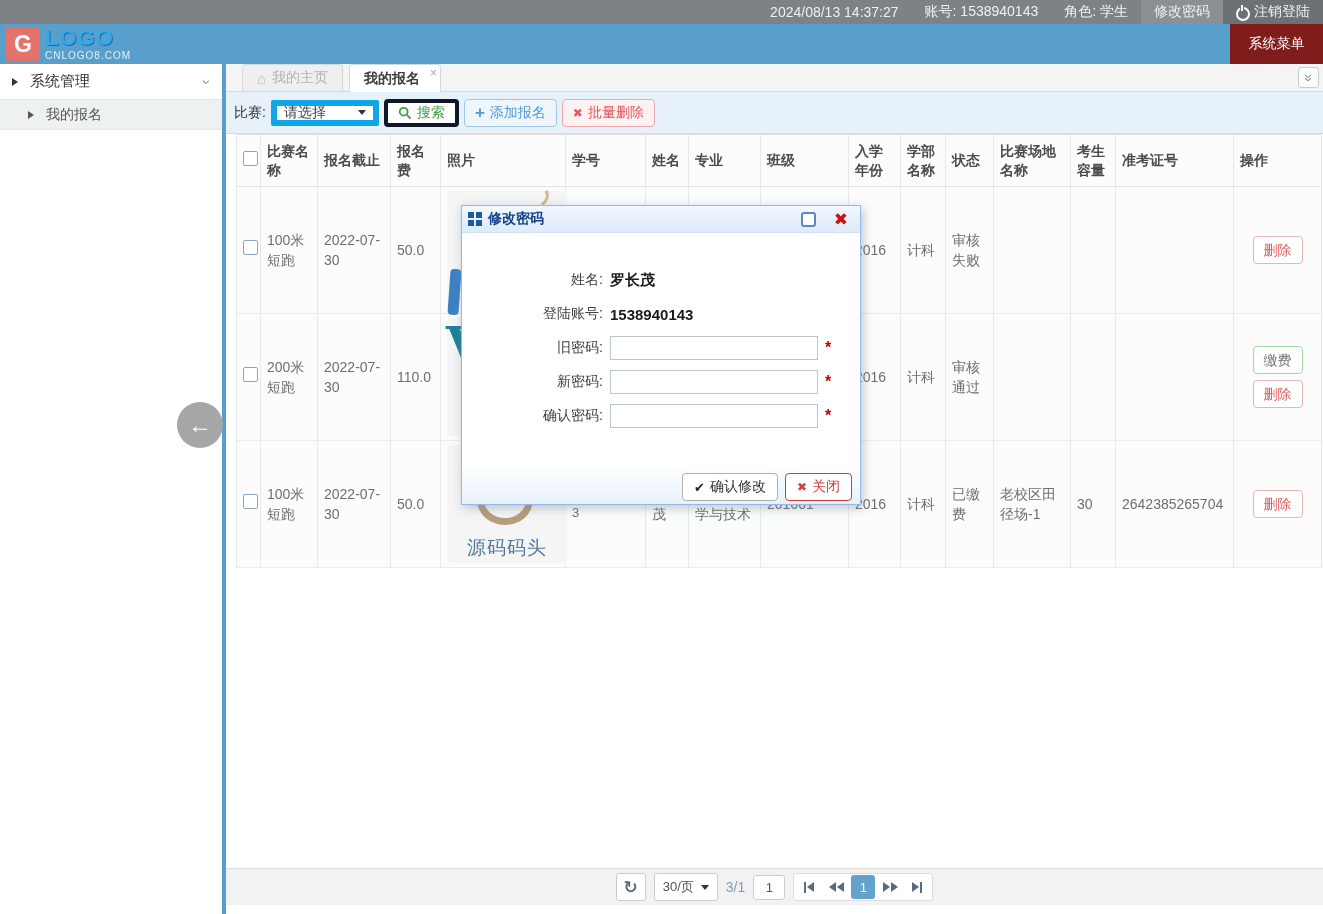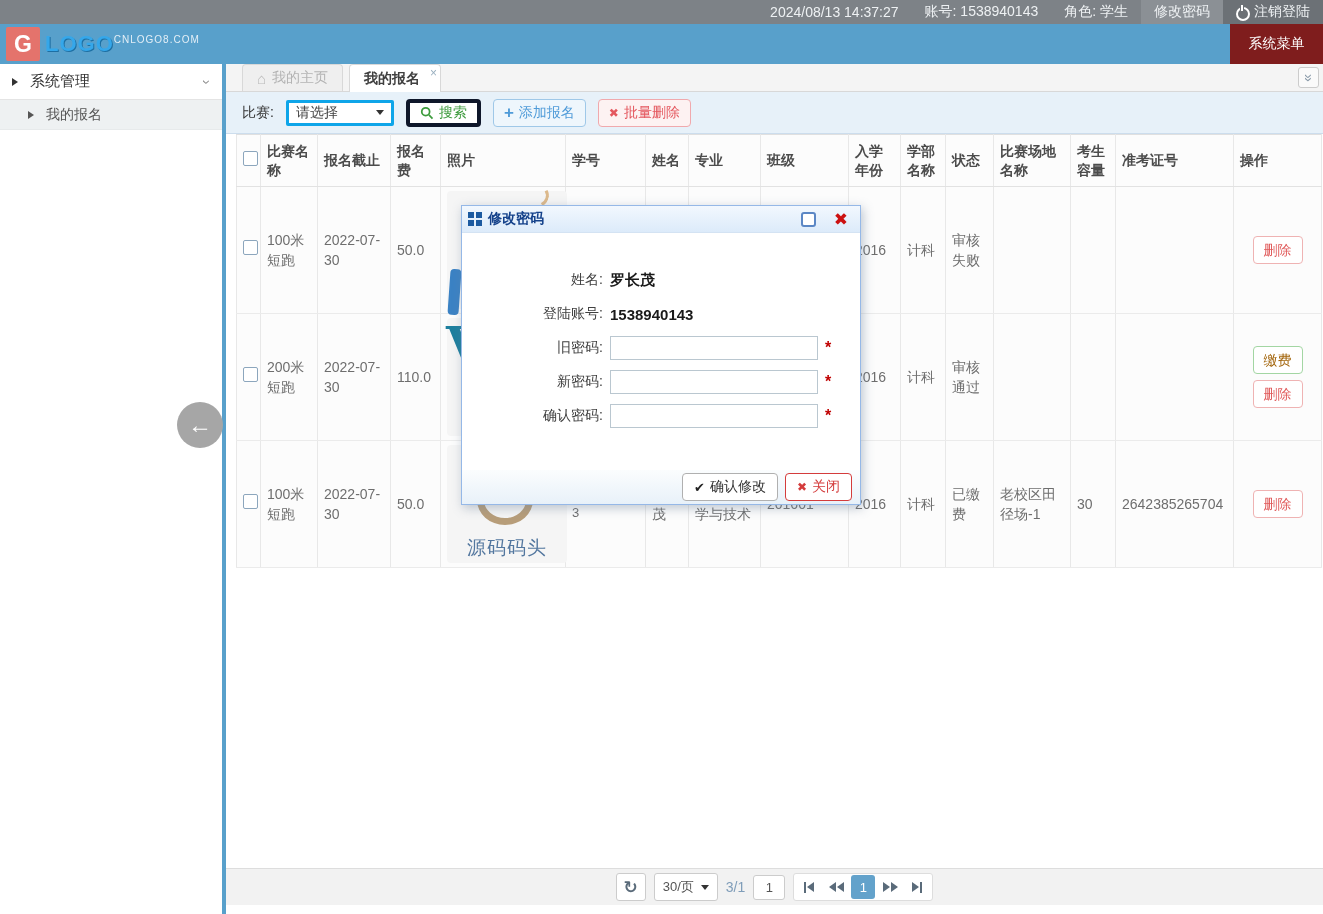--- a/index.html
+++ b/index.html
@@ -17,21 +17,21 @@
   .power-icon::before { content:''; position:absolute; left:0; top:1px; width:10px; height:10px;
                         border:2px solid #fff; border-radius:50%; }
   .power-icon::after { content:''; position:absolute; left:5px; top:-1px; width:2px; height:6px; background:#fff;
                        box-shadow:0 0 0 1px #6c7176; }
 
   
   .appheader { position:absolute; top:24px; left:0; right:0; height:40px; background:#58a0cb; }
   .logo { position:absolute; left:6px; top:3px; display:flex; align-items:center; gap:5px; }
   .logo-mark { width:34px; height:34px; background:#e4736c; border-radius:2px; color:#fff;
                display:flex; align-items:center; justify-content:center; font-weight:bold; font-size:23px; }
-  .logo-texts { display:flex; flex-direction:row; line-height:1; }
+  .logo-texts { display:flex; flex-direction:column; line-height:1; }
   .logo-word { font-size:22px; font-weight:800; letter-spacing:1px; color:#35a7ea;
                text-shadow:1px 1px 0 #1d6fa3; }
   .logo-sub { font-size:10px; color:#e3eef6; letter-spacing:1px; margin-top:2px; }
   .sysmenu { position:absolute; right:0; top:0; width:93px; height:40px; background:#7f1d1d; color:#fff;
              font-size:14px; display:flex; align-items:center; justify-content:center; }
 
   
   .sidebar { position:absolute; left:0; top:64px; width:222px; bottom:0; background:#fff; }
   .side-group { height:36px; display:flex; align-items:center; gap:8px; padding:0 12px;
                 border-bottom:1px solid #e4e4e4; color:#333; font-size:15px; background:#fff; }
@@ -55,23 +55,23 @@
          color:#b3b3b3; margin-right:6px; }
   .home-glyph { font-size:15px; color:#b9b9b9; }
   .tab.active { background:#fff; color:#404040; font-weight:bold; height:28px; margin-bottom:-1px; position:relative; padding-right:20px; }
   .tab-close { position:absolute; top:1px; right:3px; font-size:12px; color:#9ab0c0; font-weight:normal; }
   .tab-overflow { position:absolute; right:4px; bottom:3px; width:21px; height:21px; border:1px solid #ccc;
                   border-radius:3px; background:#fafafa; color:#8899a8; display:flex; align-items:center;
                   justify-content:center; }
   .tab-overflow span { transform:rotate(90deg); font-size:14px; line-height:1; }
 
   .toolbar { height:42px; background:#e7f1f9; border-bottom:1px solid #ccdded; display:flex;
-             align-items:center; gap:12px; padding-left:16px; flex:none; }
+             align-items:center; gap:5px; padding-left:8px; flex:none; }
   .filter-label { font-size:14px; color:#333; }
-  .fake-select { width:108px; height:26px; background:#fff; border:3px solid #0ea5e9; border-radius:2px;
+  .fake-select { width:108px; height:26px; background:#fff; border:6px solid #0ea5e9; border-radius:2px;
                  display:flex; align-items:center; justify-content:space-between; padding:0 7px; font-size:14px; color:#444; }
   .sel-caret { width:0; height:0; border:4px solid transparent; border-top:5px solid #333; margin-top:4px; }
   .btn { height:28px; display:flex; align-items:center; gap:5px; padding:0 10px; border-radius:4px;
          font-size:14px; background:#fff; }
   .btn-search { border:4px solid #0f172a; color:#3d9b3d; }
   .btn-add { border:1px solid #9fc8e8; color:#4f9bd8; background:#eef6fc; }
   .btn-add .plus { font-size:17px; font-weight:bold; line-height:1; }
   .btn-batch { border:1px solid #f0a9ad; color:#e4575e; background:#fdf2f2; }
   .x-glyph { font-size:12px; }
 
@@ -97,21 +97,21 @@
   .frag-teal-v { position:absolute; left:-1px; top:2px; font-size:52px; font-weight:bold; color:#1d7f9e;
                  font-family:"DejaVu Serif",serif; line-height:1; }
   .cup-ring { position:absolute; left:30px; top:30px; width:56px; height:50px;
               border:7px solid #b79d79; border-radius:50%; }
   .cup-tag { position:absolute; left:50%; top:16px; transform:translateX(-50%); font-size:20px;
              color:#b79d79; background:#f5f5f5; line-height:1; }
   .photo-caption { position:absolute; bottom:1px; left:0; width:100%; text-align:center; color:#53779f;
                    font-size:19px; letter-spacing:1px; font-family:"DejaVu Serif",serif; }
   .op-btn { display:inline-block; padding:3px 10px; border-radius:4px; background:#fff; font-size:14px; margin:3px 0; }
   .op-del { border:1px solid #efb3b3; color:#e05a5a; }
-  .op-pay { border:1px solid #a3d6a3; color:#a16207; }
+  .op-pay { border:1px solid #a3d6a3; color:#737373; }
 
   
   .modal { position:absolute; left:461px; top:205px; width:400px; height:300px; background:#fff;
            border:1px solid #95b8e7; box-shadow:2px 3px 10px rgba(110,130,155,0.45); z-index:50; }
   .modal-header { height:27px; background:linear-gradient(#f2f8fe,#dcebfa); border-bottom:1px solid #d4e3f3;
                   display:flex; align-items:center; gap:6px; padding:0 6px; }
   .grid-icon { width:14px; height:14px; display:grid; grid-template-columns:6px 6px; grid-template-rows:6px 6px; gap:2px; }
   .grid-icon i { background:#1c5aa0; }
   .modal-title { color:#15428b; font-size:14px; font-weight:bold; }
   .modal-max { margin-left:auto; width:15px; height:15px; border:2px solid #5b87c5; border-radius:3px; background:#fff; }

